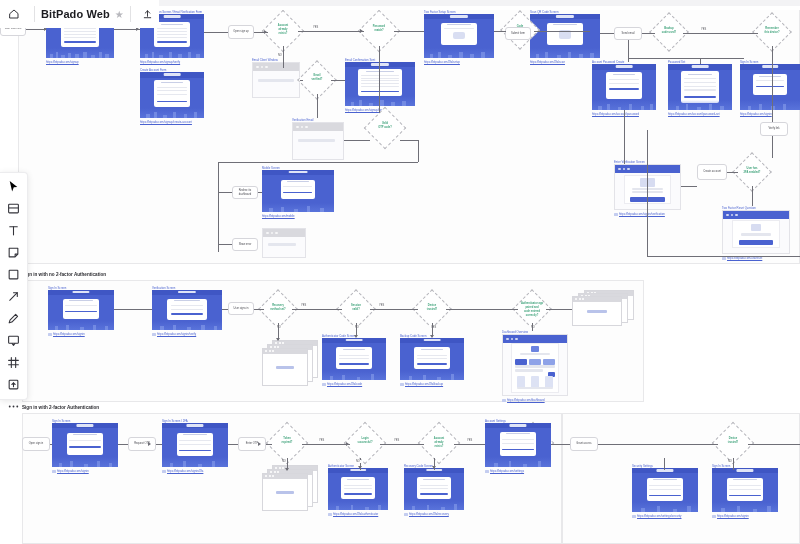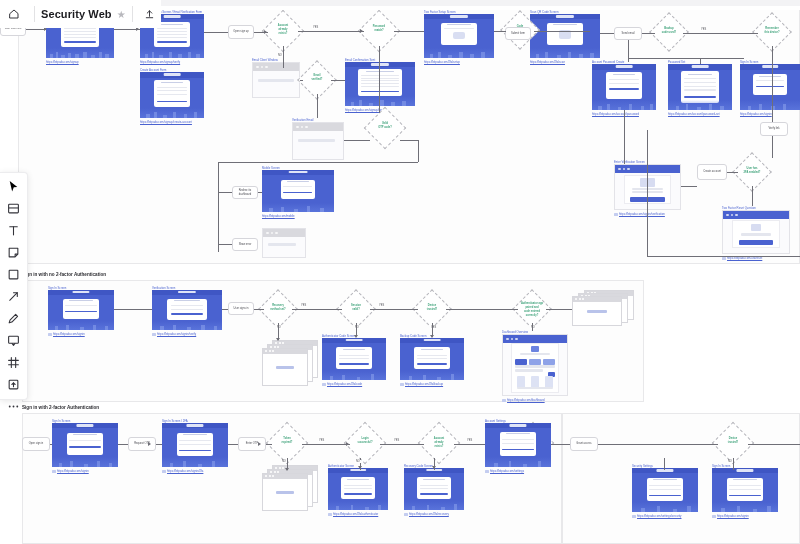--- a/index.html
+++ b/index.html
@@ -957,21 +957,21 @@
   <div class="topbar-fill"></div>
   <div class="topbar-strip"></div>
   <div class="topbar" style="background:transparent;">
     <div class="seg" style="background:#fff;">
       <div class="tb-home">
         <svg width="12" height="12" viewBox="0 0 24 24" fill="none" stroke="#2a2a30" stroke-width="1.9" stroke-linecap="round" stroke-linejoin="round">
           <path d="M4 11 L12 4 L20 11 V20 H4 Z"></path>
         </svg>
       </div>
       <div class="tb-div"></div>
-      <div class="tb-title">Security Web</div>
+      <div class="tb-title">BitPado Web</div>
       <div class="tb-star">★</div>
       <div class="tb-div"></div>
       <div class="tb-share">
         <svg width="11" height="11" viewBox="0 0 24 24" fill="none" stroke="#2a2a30" stroke-width="2" stroke-linecap="round" stroke-linejoin="round">
           <path d="M12 16 V4"></path>
             <path d="M7 9 L12 4 L17 9"></path>
             <path d="M5 19 H19"></path>
         </svg>
       </div>
     </div>

